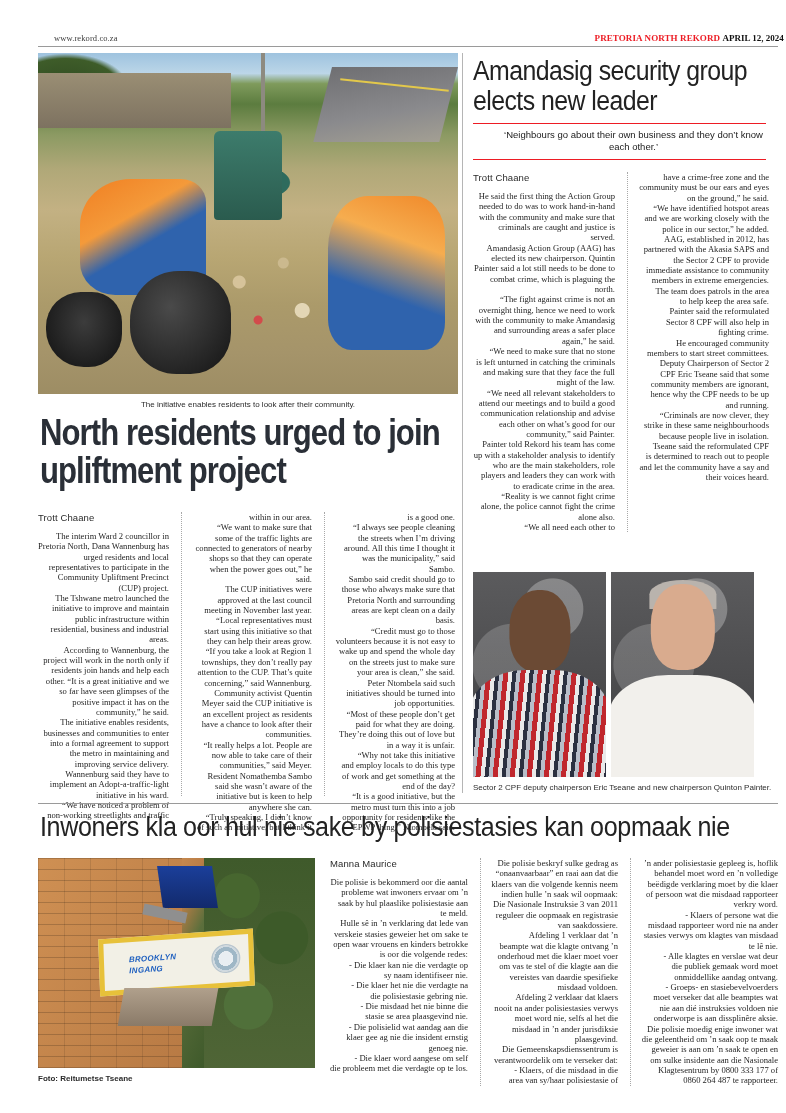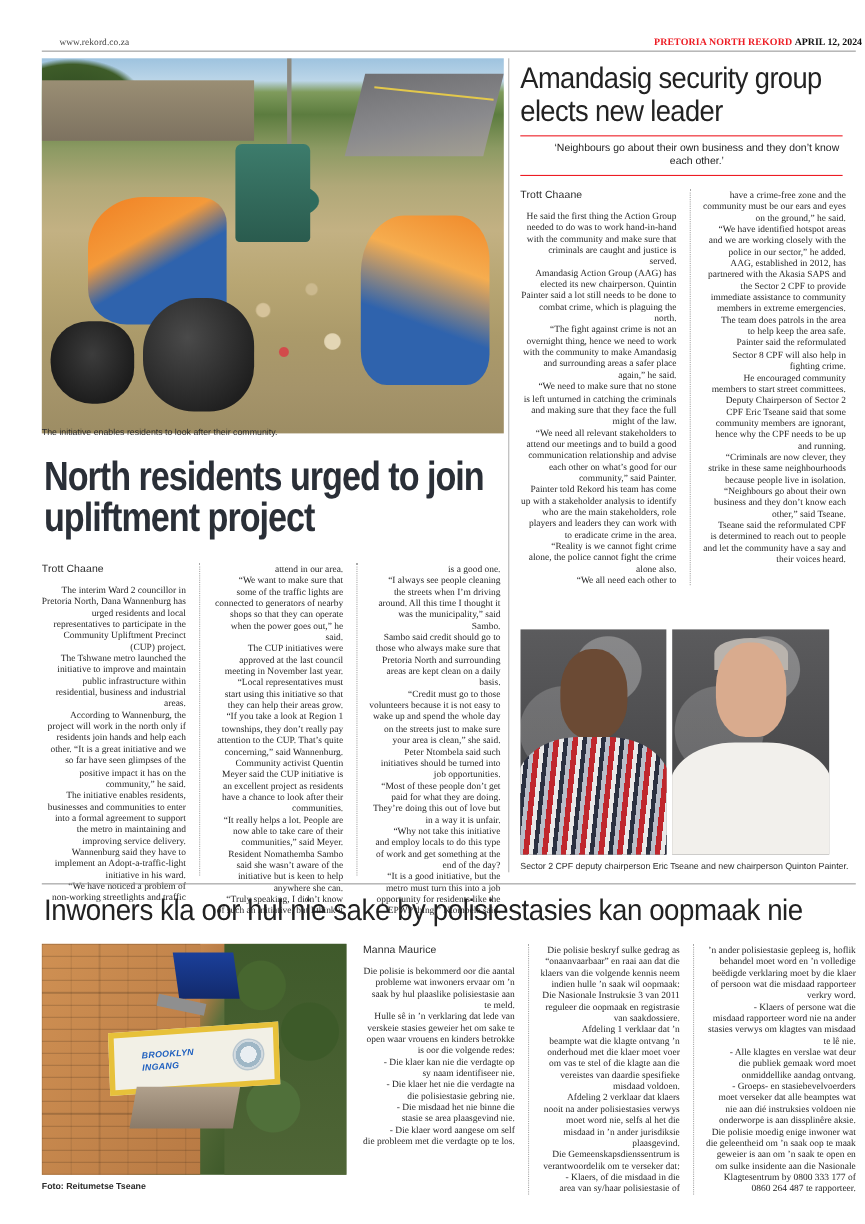--- a/index.html
+++ b/index.html
@@ -243,40 +243,40 @@
     <div class="road"></div>
     <div class="road-line"></div>
     <div class="pole"></div>
     <div class="bin"></div>
     <div class="litter"></div>
     <div class="worker-a"></div>
     <div class="worker-b"></div>
     <div class="bag2"></div>
     <div class="bag1"></div>
   </div>
-  <div class="b caption" style="left:38px; top:384px; width:420px;">The initiative enables residents to look after their community.</div>
+  <div class="b caption" style="left:38px; top:396px; width:420px;text-align:center;">The initiative enables residents to look after their community.</div>
 
   <div class="b" style="left:40px; top:414px; width:500px;">
     <h1 class="headline-main">North residents urged to join upliftment project</h1>
   </div>
 
   <div class="b" style="left:38px; top:512px; width:420px; height:284px; display:flex; gap:12px;">
     <div class="body-col" style="width:131px;">
       <div class="byline">Trott Chaane</div>
       <div>
         <p>The interim Ward 2 councillor in Pretoria North, Dana Wannenburg has urged residents and local representatives to participate in the Community Upliftment Precinct (CUP) project.</p>
         <p>The Tshwane metro launched the initiative to improve and maintain public infrastructure within residential, business and industrial areas.</p>
         <p>According to Wannenburg, the project will work in the north only if residents join hands and help each other. “It is a great initiative and we so far have seen glimpses of the positive impact it has on the community,” he said.</p>
         <p>The initiative enables residents, businesses and communities to enter into a formal agreement to support the metro in maintaining and improving service delivery.</p>
         <p>Wannenburg said they have to implement an Adopt-a-traffic-light initiative in his ward.</p>
         <p>“We have noticed a problem of non-working streetlights and traffic</p>
       </div>
     </div>
     <div class="body-col dotrule" style="width:131px; padding-left:10px;">
-      <p style="text-indent:0">attend in our area.</p>
+      <p style="text-indent:0">within in our area.</p>
       <p>“We want to make sure that some of the traffic lights are connected to generators of nearby shops so that they can operate when the power goes out,” he said.</p>
       <p>The CUP initiatives were approved at the last council meeting in November last year.</p>
       <p>“Local representatives must start using this initiative so that they can help their areas grow.</p>
       <p>“If you take a look at Region 1 townships, they don’t really pay attention to the CUP. That’s quite concerning,” said Wannenburg.</p>
       <p>Community activist Quentin Meyer said the CUP initiative is an excellent project as residents have a chance to look after their communities.</p>
       <p>“It really helps a lot. People are now able to take care of their communities,” said Meyer.</p>
       <p>Resident Nomathemba Sambo said she wasn’t aware of the initiative but is keen to help anywhere she can.</p>
       <p>“Truly speaking, I didn’t know of such an initiative, but I think it</p>
     </div>
     <div class="body-col dotrule" style="width:131px; padding-left:10px;">
@@ -314,21 +314,20 @@
     </div>
     <div class="body-col dotrule" style="width:142px; padding-left:10px;">
       <p style="text-indent:0">have a crime-free zone and the community must be our ears and eyes on the ground,” he said.</p>
       <p>“We have identified hotspot areas and we are working closely with the police in our sector,” he added.</p>
       <p>AAG, established in 2012, has partnered with the Akasia SAPS and the Sector 2 CPF to provide immediate assistance to community members in extreme emergencies.</p>
       <p>The team does patrols in the area to help keep the area safe.</p>
       <p>Painter said the reformulated Sector 8 CPF will also help in fighting crime.</p>
       <p>He encouraged community members to start street committees.</p>
       <p>Deputy Chairperson of Sector 2 CPF Eric Tseane said that some community members are ignorant, hence why the CPF needs to be up and running.</p>
       <p>“Criminals are now clever, they strike in these same neighbourhoods because people live in isolation.</p>
-      <p>“Neighbours go about their own business and they don’t know each other,” said Tseane.</p>
       <p>Tseane said the reformulated CPF is determined to reach out to people and let the community have a say and their voices heard.</p>
     </div>
   </div>
 
   <div class="b portrait p-tseane" style="left:473px; top:572px; width:133px; height:205px;">
     <div class="bg"></div>
     <div class="head"></div>
     <div class="torso"></div>
   </div>
   <div class="b portrait p-painter" style="left:611px; top:572px; width:143px; height:205px;">
@@ -360,20 +359,21 @@
   <div class="b caption bold" style="left:38px; top:1070px; width:277px;">Foto: Reitumetse Tseane</div>
 
   <div class="b" style="left:330px; top:858px; width:450px; display:flex; gap:12px;">
     <div class="body-col" style="width:138px;">
       <div class="byline">Manna Maurice</div>
       <p style="text-indent:0">Die polisie is bekommerd oor die aantal probleme wat inwoners ervaar om ’n saak by hul plaaslike polisiestasie aan te meld.</p>
       <p>Hulle sê in ’n verklaring dat lede van verskeie stasies geweier het om sake te open waar vrouens en kinders betrokke is oor die volgende redes:</p>
       <p style="text-indent:14px">- Die klaer kan nie die verdagte op sy naam identifiseer nie.</p>
       <p style="text-indent:14px">- Die klaer het nie die verdagte na die polisiestasie gebring nie.</p>
       <p style="text-indent:14px">- Die misdaad het nie binne die stasie se area plaasgevind nie.</p>
+      <p style="text-indent:14px">- Die polisielid wat aandag aan die klaer gee ag nie die insident ernstig genoeg nie.</p>
       <p style="text-indent:14px">- Die klaer word aangese om self die probleem met die verdagte op te los.</p>
     </div>
     <div class="body-col dotrule" style="width:138px; padding-left:10px;">
       <p>Die polisie beskryf sulke gedrag as “onaanvaarbaar” en raai aan dat die klaers van die volgende kennis neem indien hulle ’n saak wil oopmaak: Die Nasionale Instruksie 3 van 2011 reguleer die oopmaak en registrasie van saakdossiere.</p>
       <p>Afdeling 1 verklaar dat ’n beampte wat die klagte ontvang ’n onderhoud met die klaer moet voer om vas te stel of die klagte aan die vereistes van daardie spesifieke misdaad voldoen.</p>
       <p>Afdeling 2 verklaar dat klaers nooit na ander polisiestasies verwys moet word nie, selfs al het die misdaad in ’n ander jurisdiksie plaasgevind.</p>
       <p>Die Gemeenskapsdienssentrum is verantwoordelik om te verseker dat:</p>
       <p style="text-indent:14px">- Klaers, of die misdaad in die area van sy/haar polisiestasie of</p>
     </div>
     <div class="body-col dotrule" style="width:148px; padding-left:10px;">

